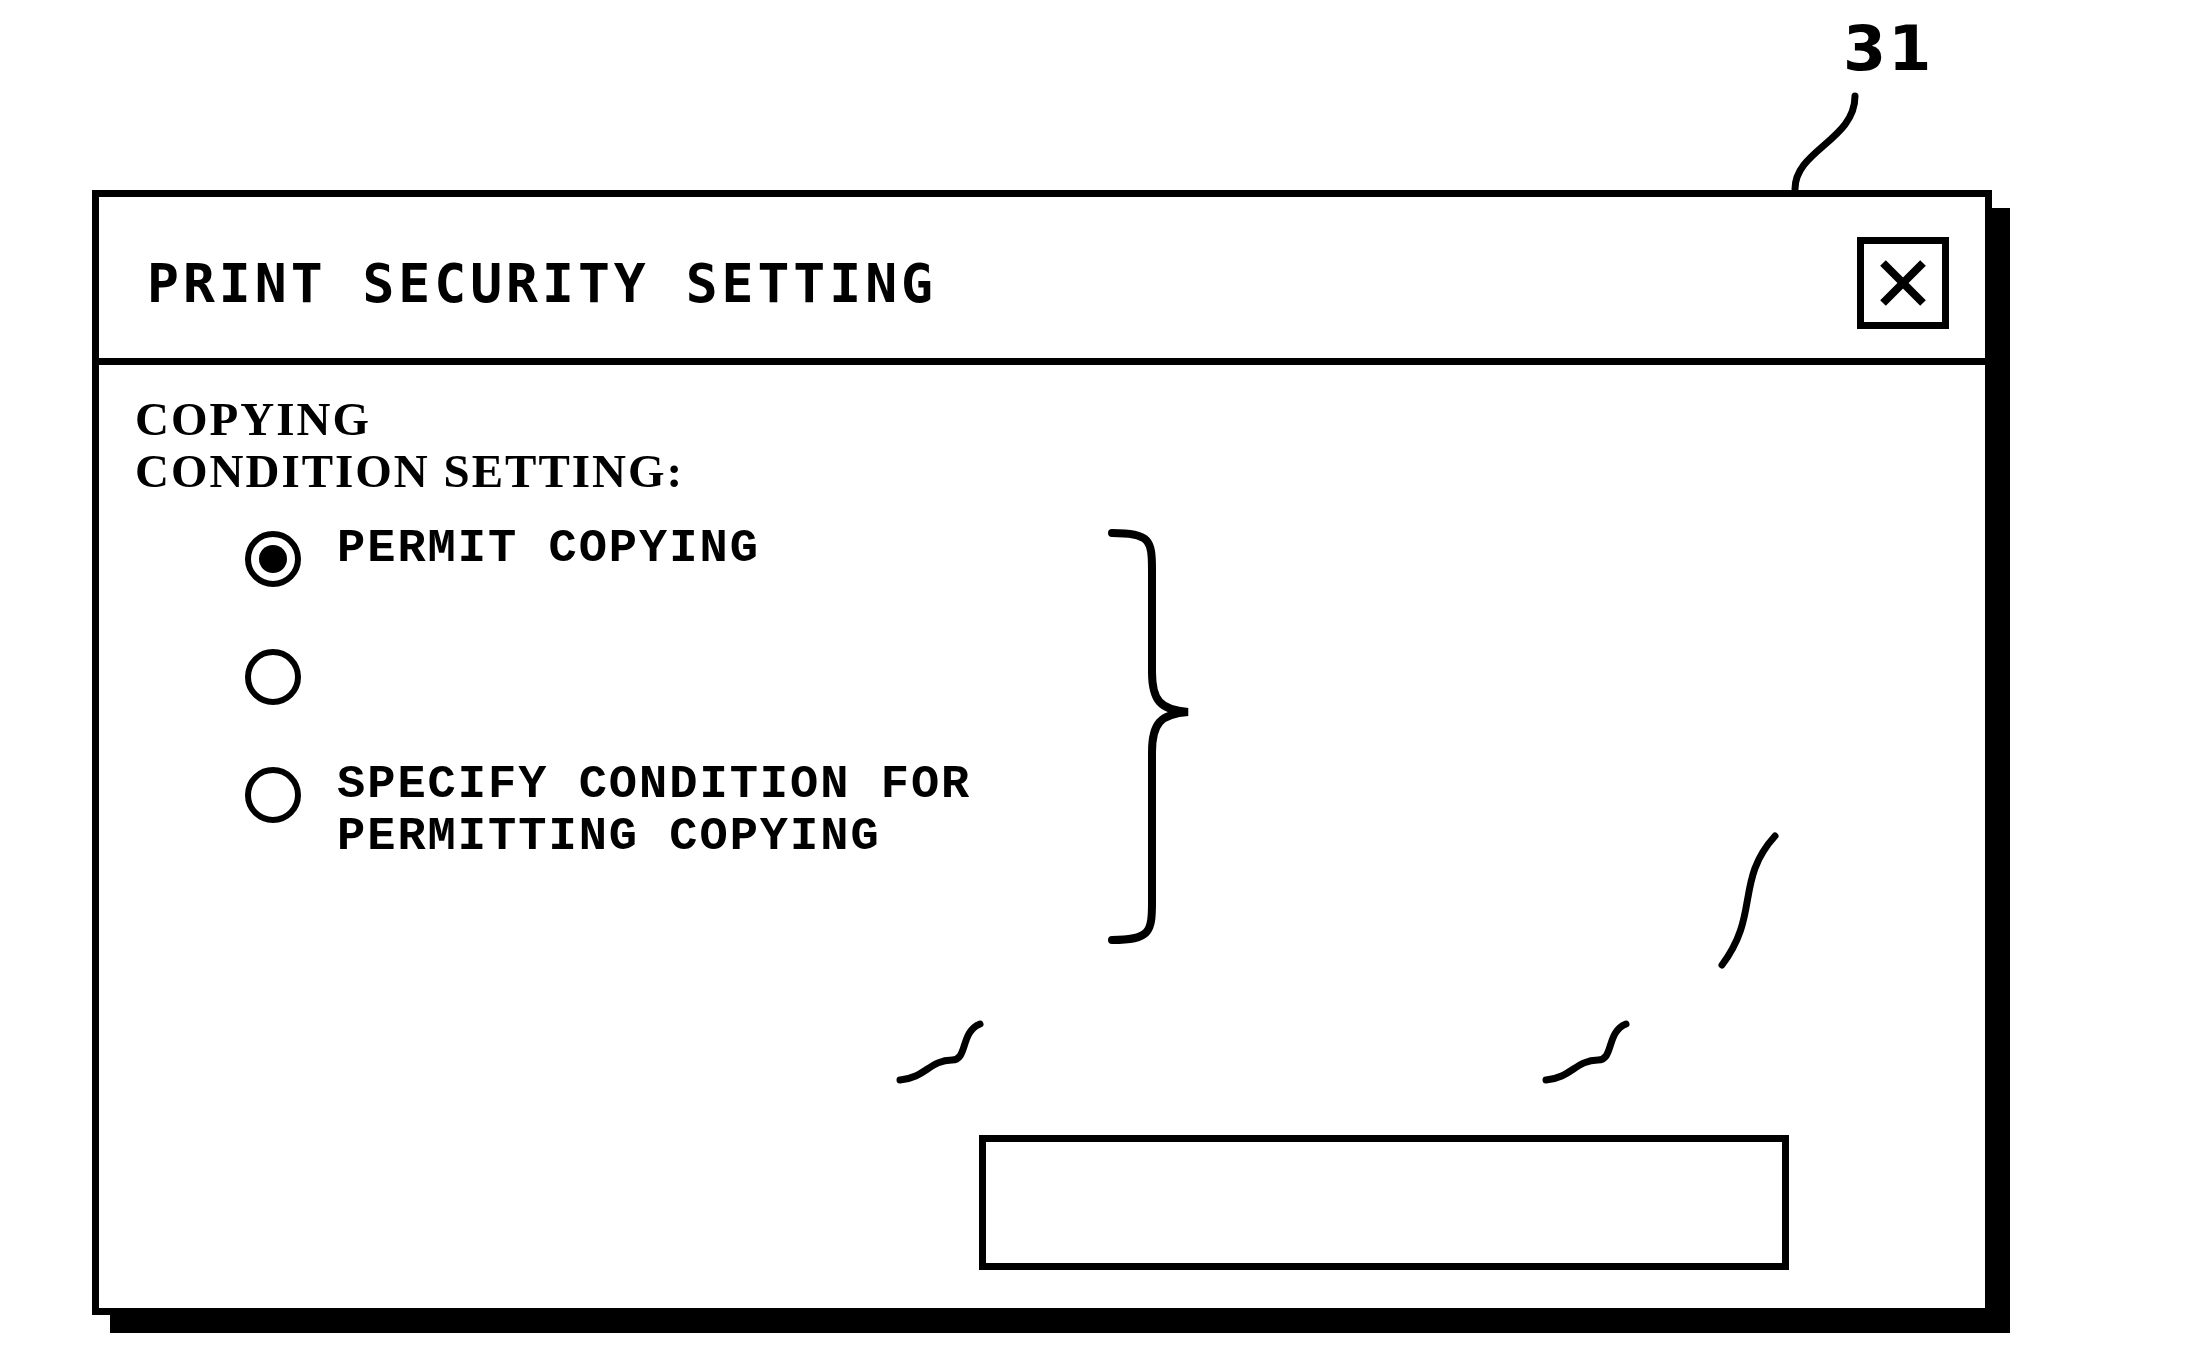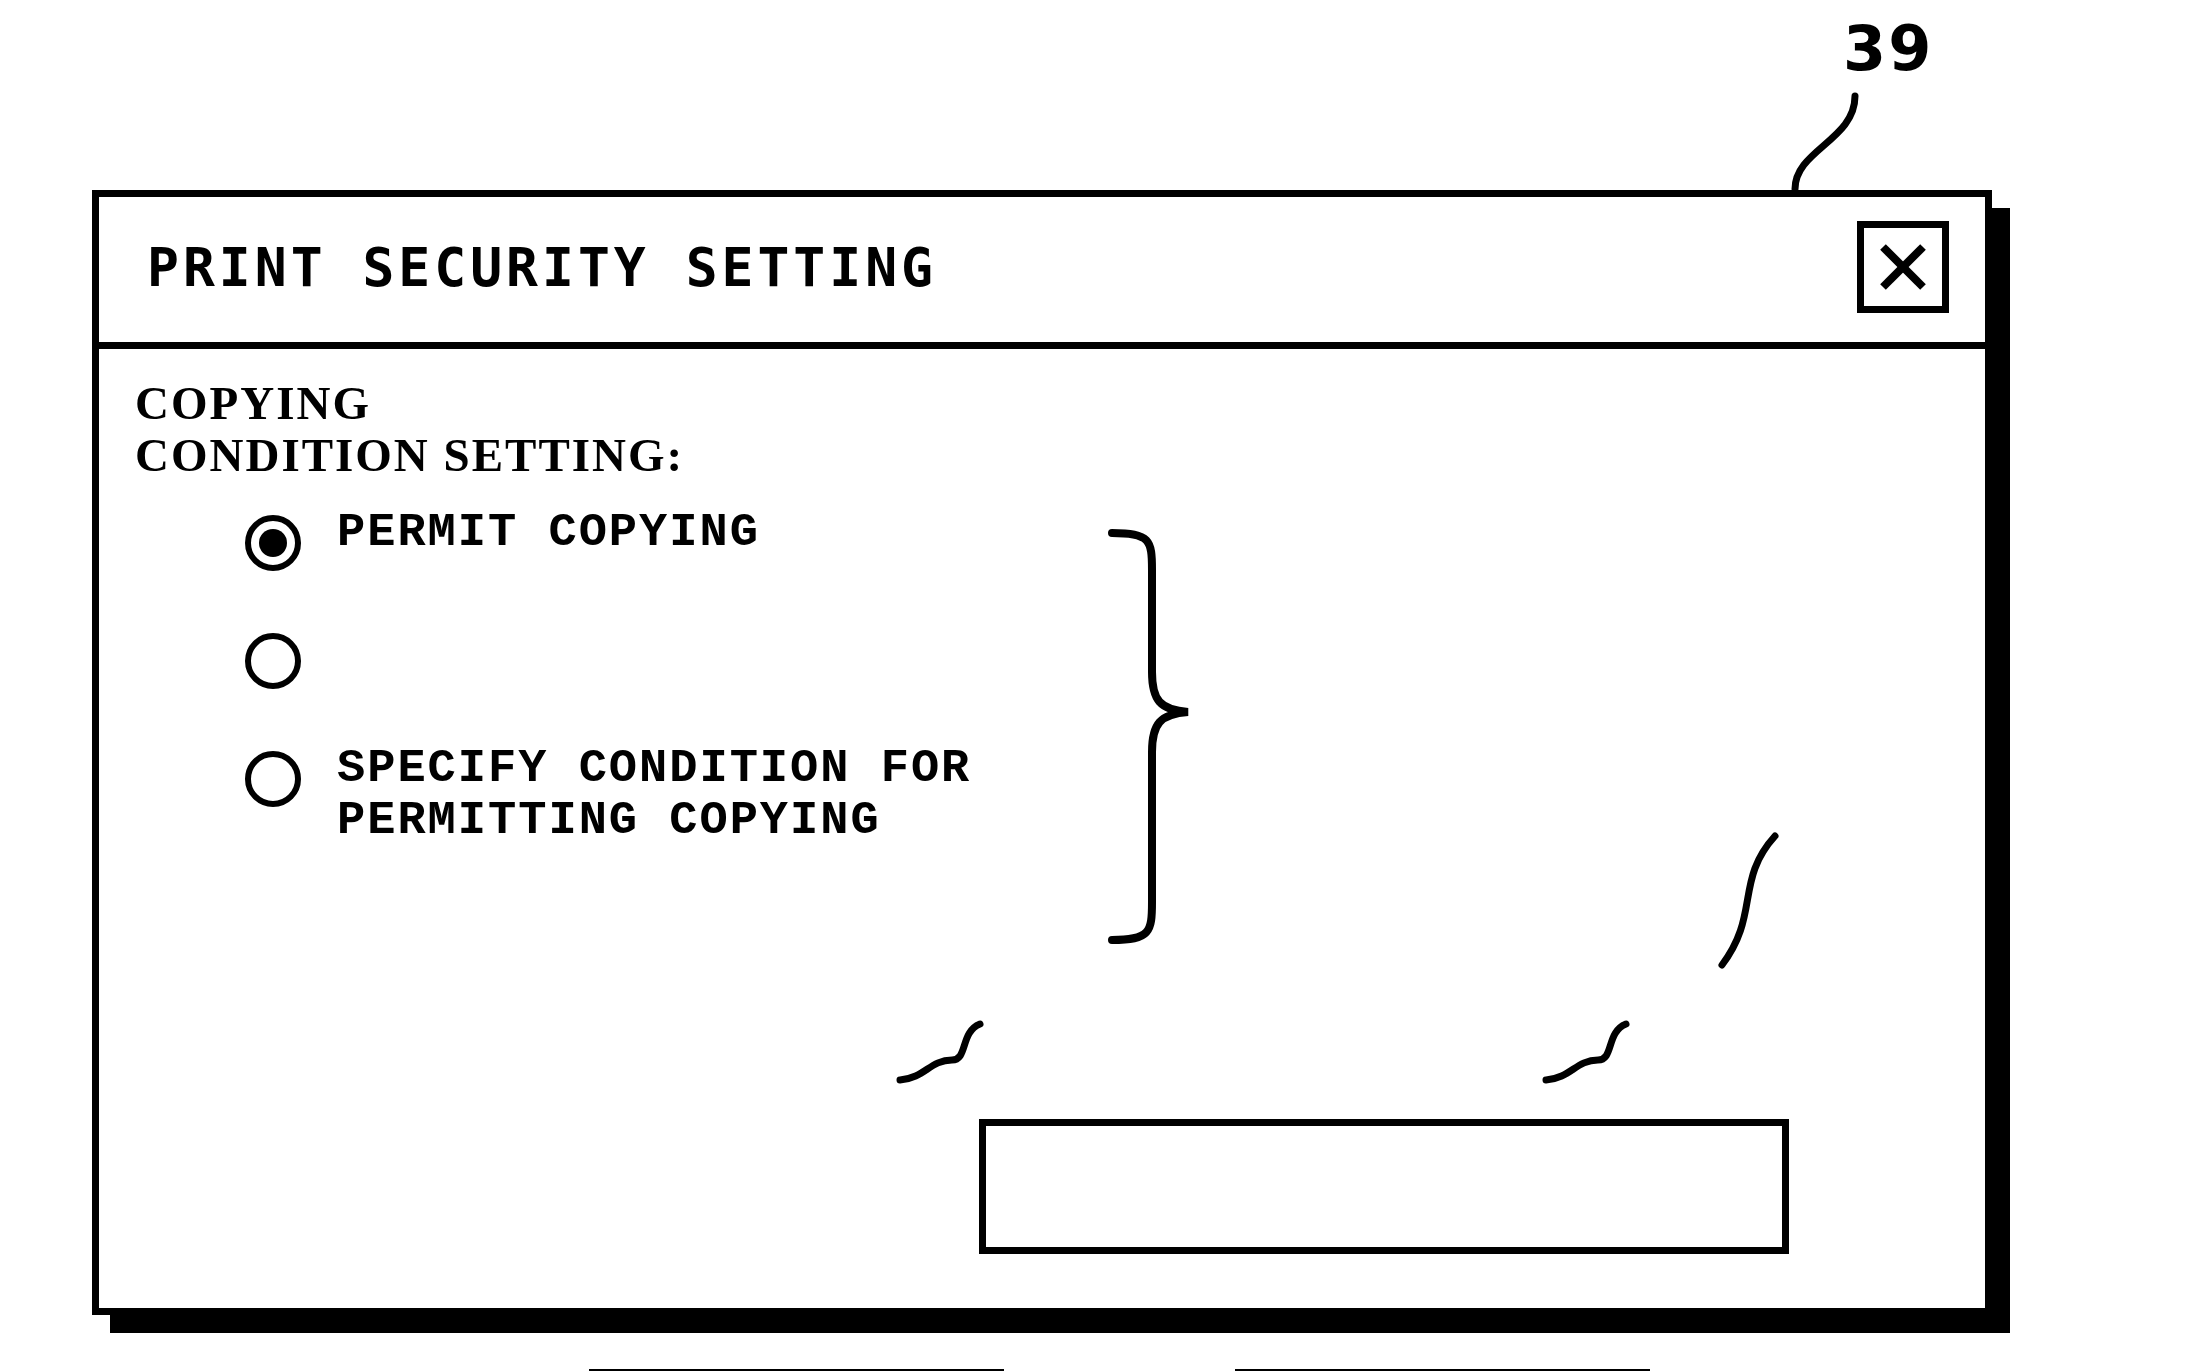--- a/index.html
+++ b/index.html
@@ -68,20 +68,21 @@
     border: 7px solid #000000;
     box-sizing: border-box;
   }
 
   
   .titlebar {
     position: relative;
     height: 152px;
     border-bottom: 7px solid #000000;
     box-sizing: border-box;
+    margin-top: 16px;
   }
   .dialog-title {
     position: absolute;
     left: 48px;
     top: 40px;
     font-family: "DejaVu Sans Mono", monospace;
     font-weight: bold;
     font-size: 53px;
     letter-spacing: 4px;
     white-space: nowrap;
@@ -201,21 +202,21 @@
     top: 1020px;
     width: 415px;
     height: 108px;
   }
 </style>
 </head>
 <body>
 
 <div class="figure-root">
 
-  <div class="ref-num" id="ref-31">39</div>
+  <div class="ref-num" id="ref-31">31</div>
   <div class="ref-num" id="ref-32">32</div>
   <div class="ref-num" id="ref-33">33</div>
   <div class="ref-num" id="ref-34">34</div>
   <div class="ref-num" id="ref-35">35</div>
 
   <div class="dialog-shadow"></div>
 
   <div class="dialog">
 
     <div class="titlebar">

